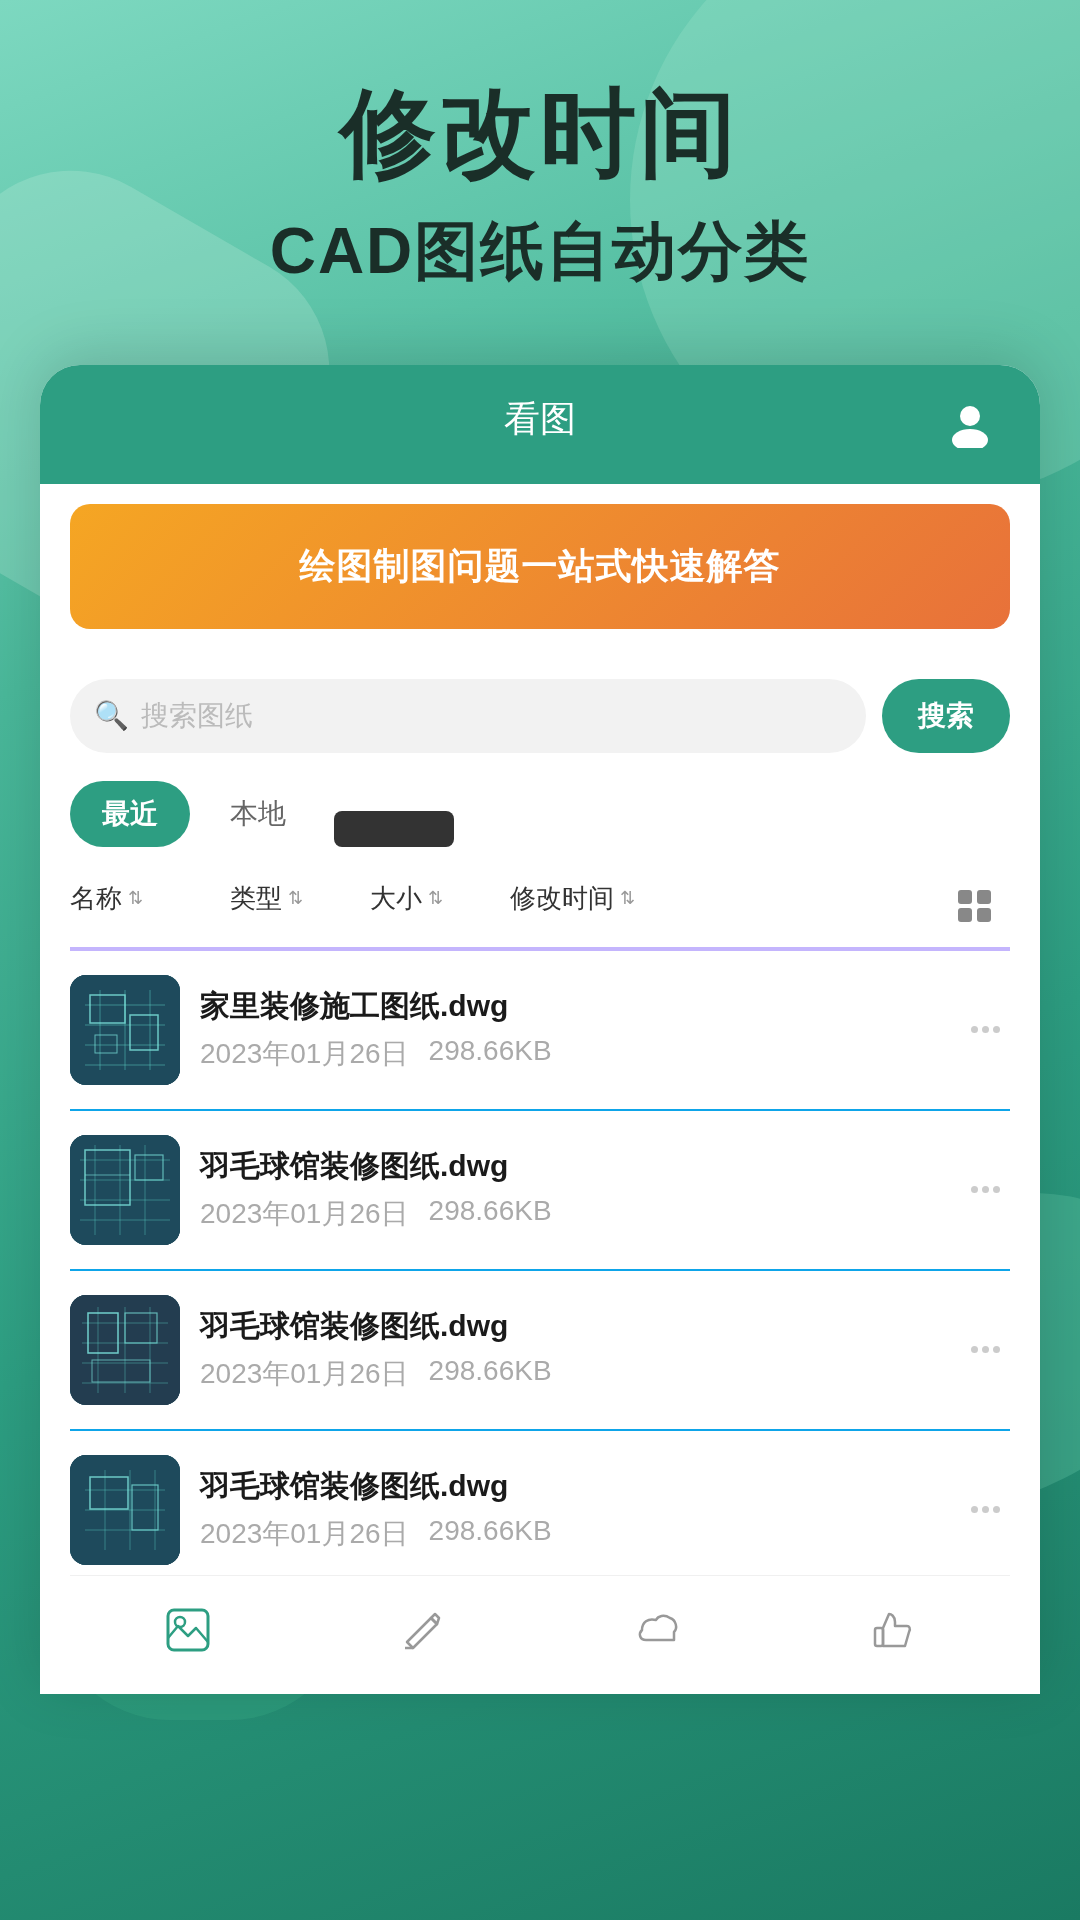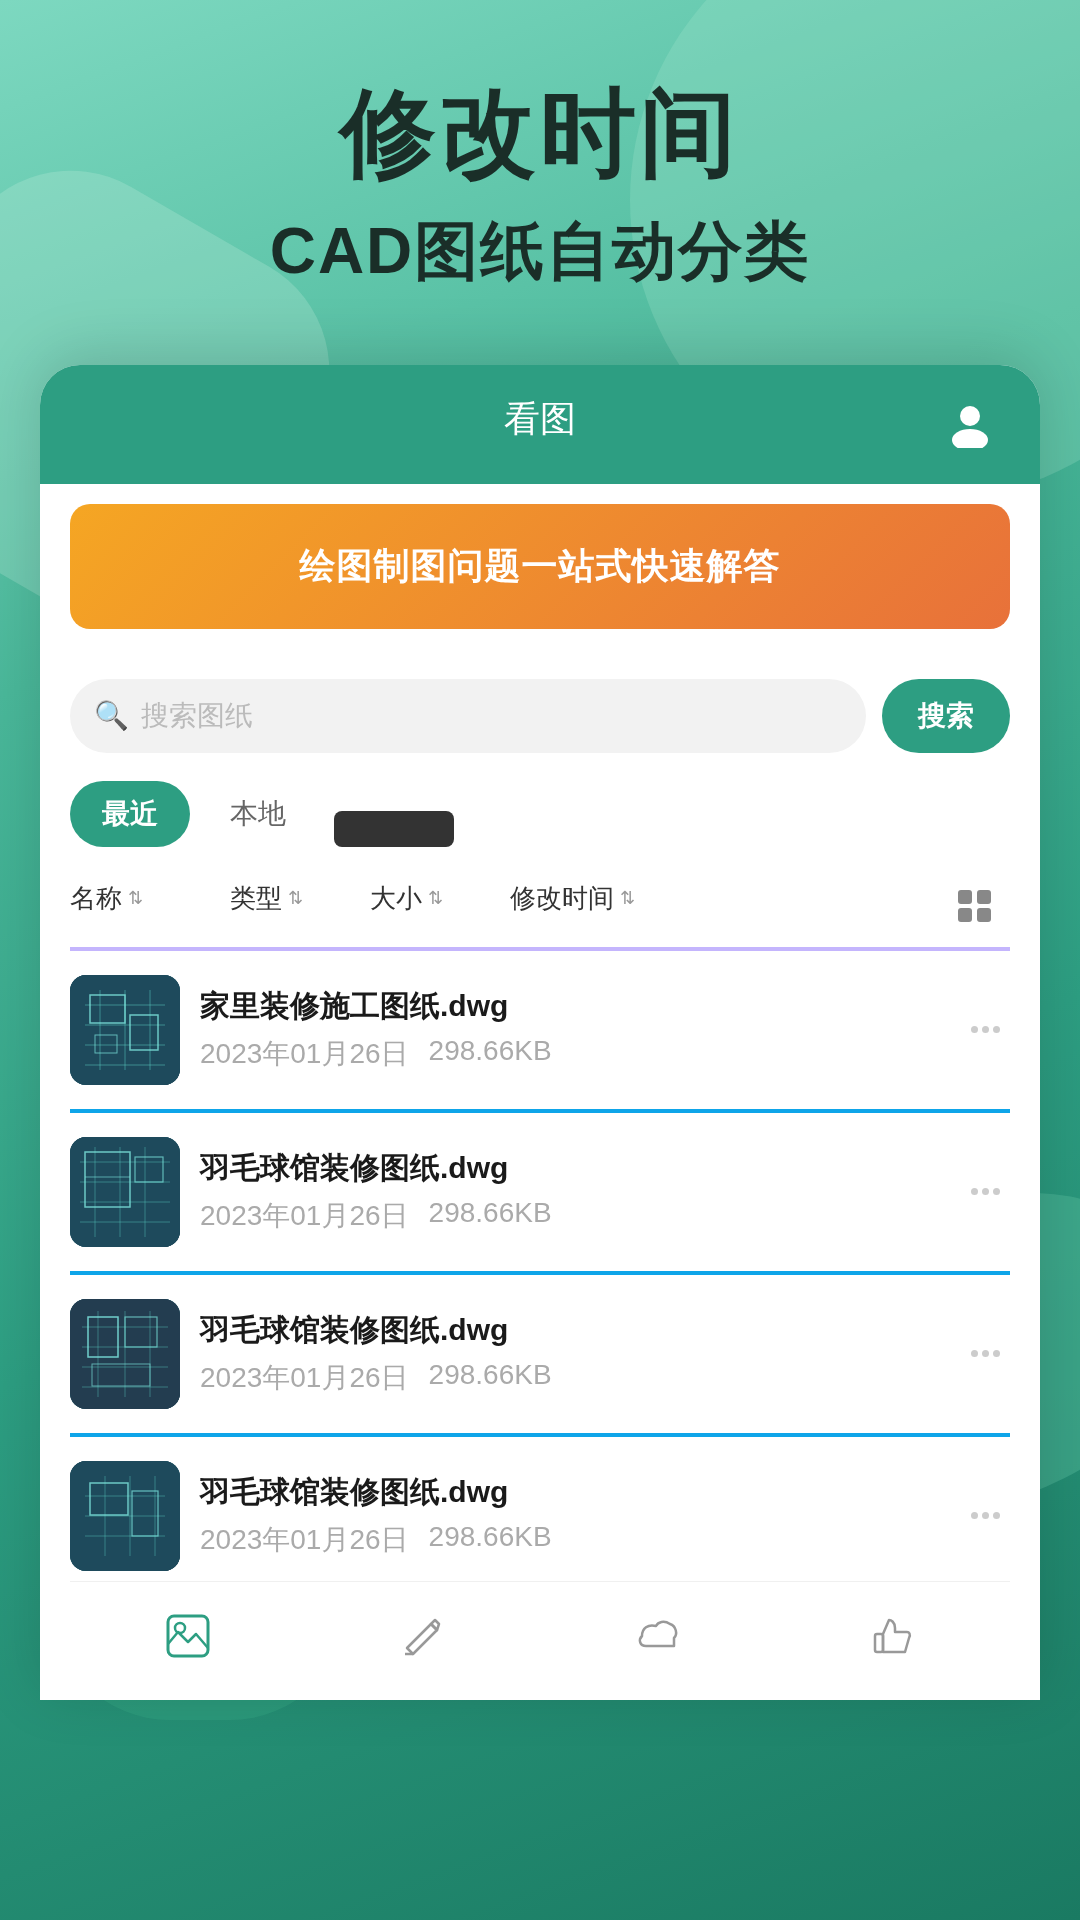--- a/index.html
+++ b/index.html
@@ -239,21 +239,21 @@
       height: 14px;
       background: #888;
       border-radius: 3px;
     }
 
     
     .file-item {
       display: flex;
       align-items: center;
       padding: 24px 0;
-      border-bottom: 4px solid #0ea5e9;
+      border-bottom: 2px solid #0ea5e9;
       gap: 20px;
     }
     .file-thumb {
       width: 110px;
       height: 110px;
       border-radius: 16px;
       background: #2a5a6a;
       flex-shrink: 0;
       overflow: hidden;
       display: flex;

